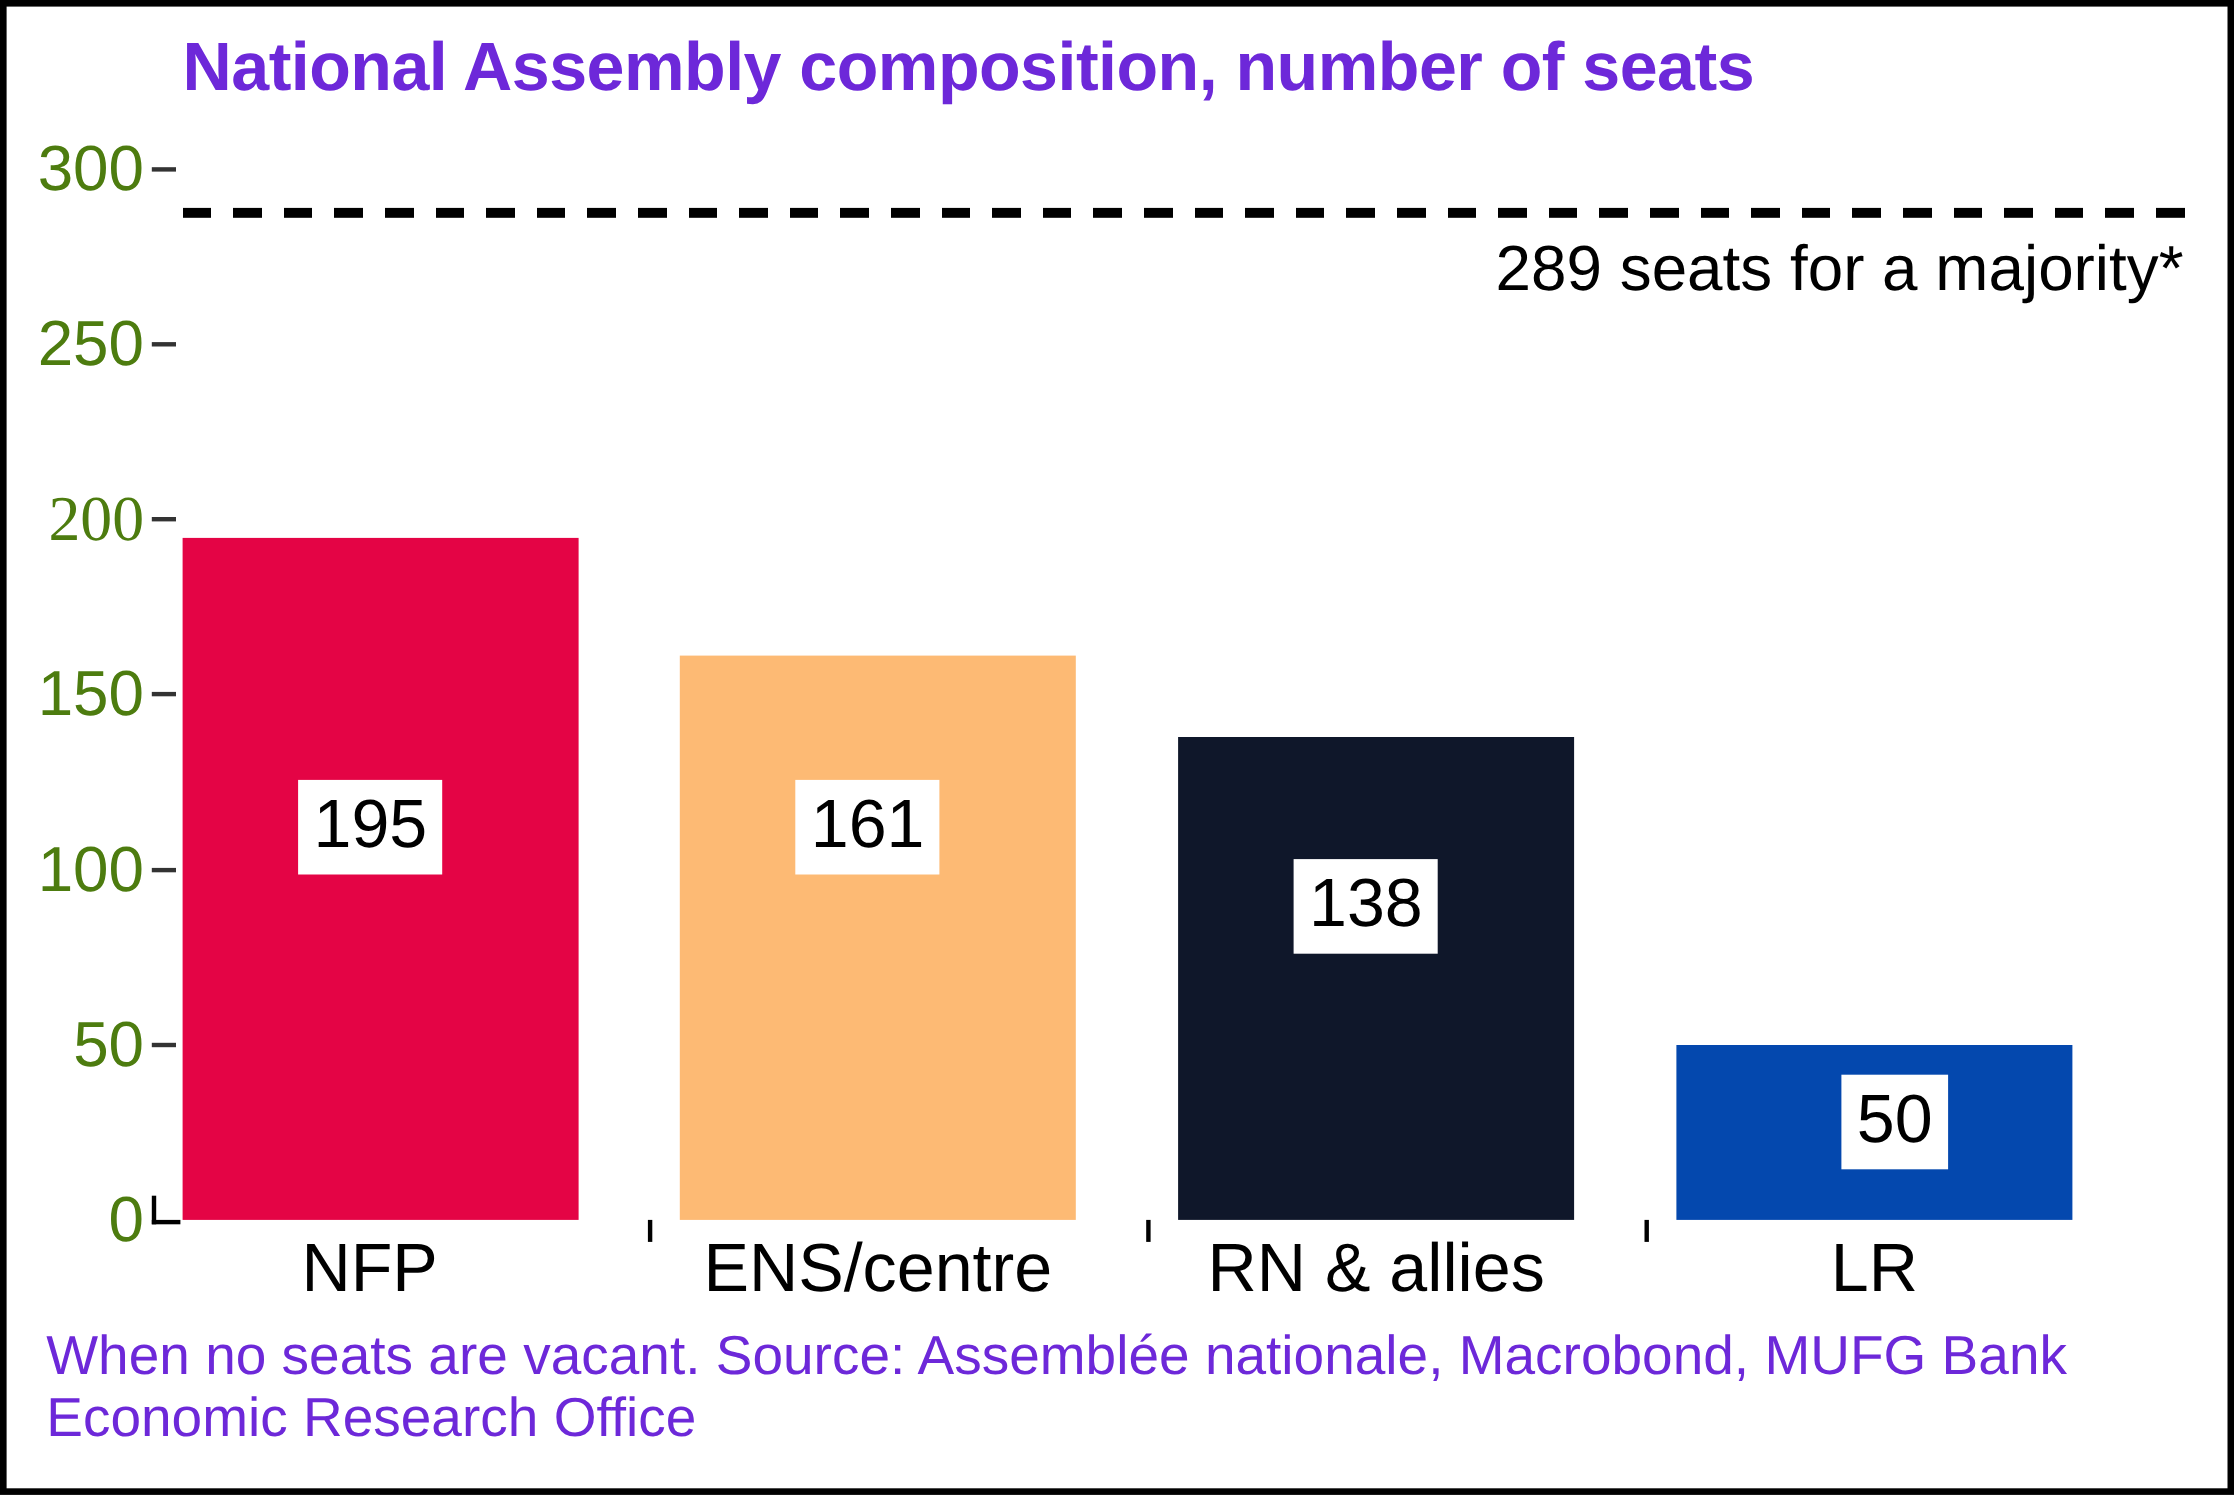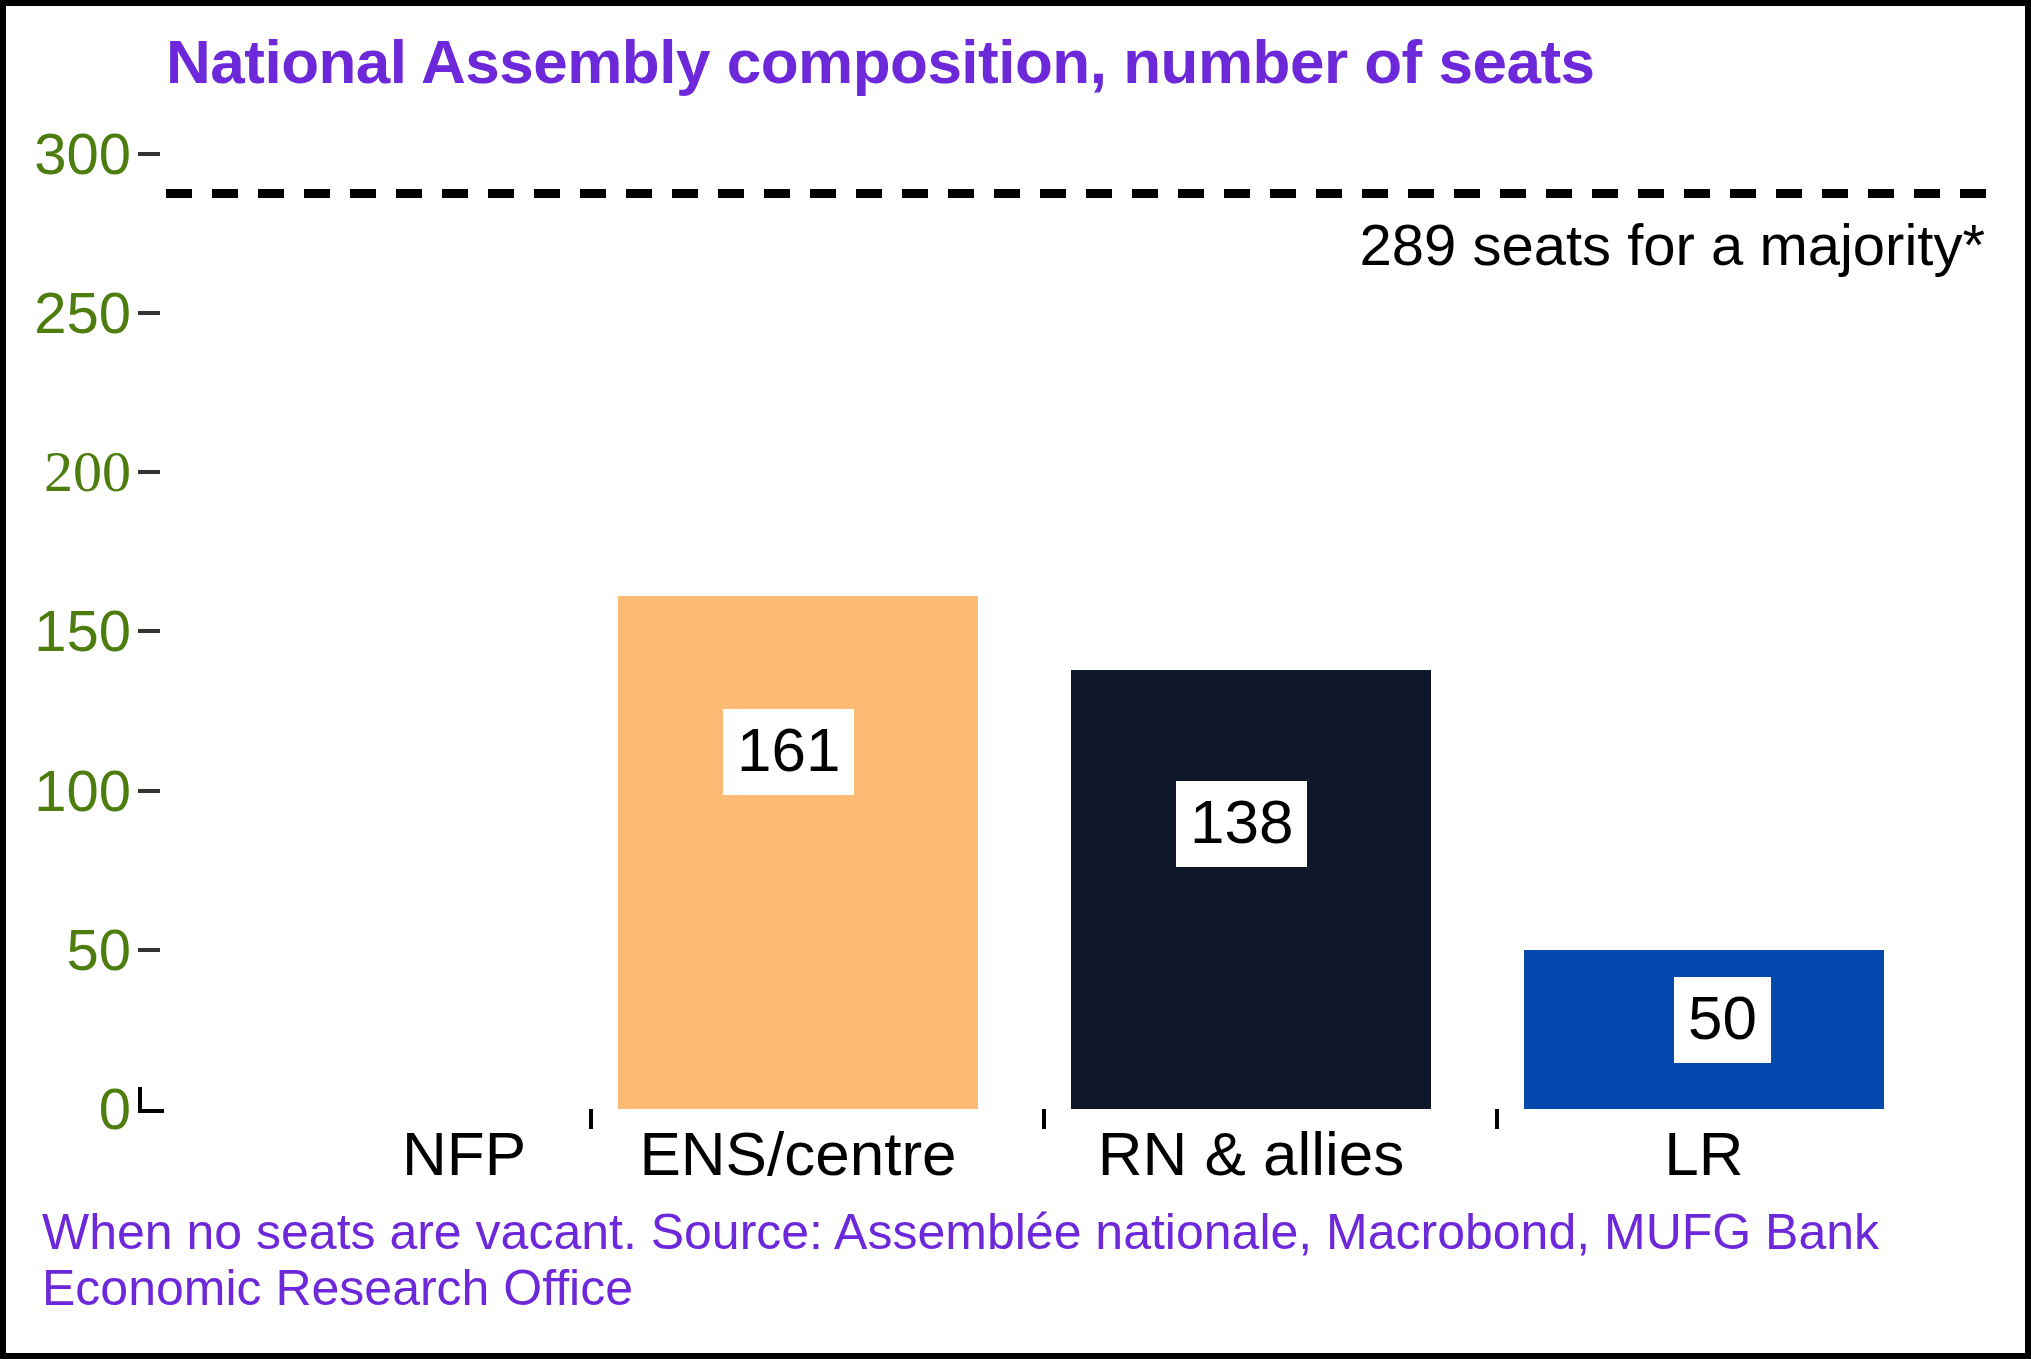--- a/index.html
+++ b/index.html
@@ -183,40 +183,43 @@
     <div class="ytick-mark" style="top:796px;"></div>
   </div>
 
   <div id="axis-corner">
     <div class="v"></div>
     <div class="h"></div>
   </div>
 
   <div id="plot">
 
+    <div class="bar" style="left:0px; width:360px; height:620px; background:#E40445;">
+      <div class="bar-value" style="left:105px; top:220px;">195</div>
+    </div>
 
     <div class="bar" style="left:452px; width:360px; height:513px; background:#fdba74;">
       <div class="bar-value" style="left:105px; top:113px;">161</div>
     </div>
 
     <div class="bar" style="left:905px; width:360px; height:439px; background:#0f172a;">
       <div class="bar-value" style="left:105px; top:111px;">138</div>
     </div>
 
     <div class="bar" style="left:1358px; width:360px; height:159px; background:#0448AE;">
       <div class="bar-value" style="left:150px; top:27px;">50</div>
     </div>
 
   </div>
 
   <div class="xtick" style="left:583px;"></div>
   <div class="xtick" style="left:1036px;"></div>
   <div class="xtick" style="left:1489px;"></div>
 
-  <div class="xcat" style="left:160px;  width:360px;text-align:right;">NFP</div>
+  <div class="xcat" style="left:150px;  width:360px;">NFP</div>
   <div class="xcat" style="left:612px;  width:360px;">ENS/centre</div>
   <div class="xcat" style="left:1065px; width:360px;">RN &amp; allies</div>
   <div class="xcat" style="left:1518px; width:360px;">LR</div>
 
   <div id="majority-line"></div>
   <div id="majority-label">289 seats for a majority*</div>
 
   <div id="footnote">
     <div>When no seats are vacant. Source: Assemblée nationale, Macrobond, MUFG Bank</div>
     <div>Economic Research Office</div>

